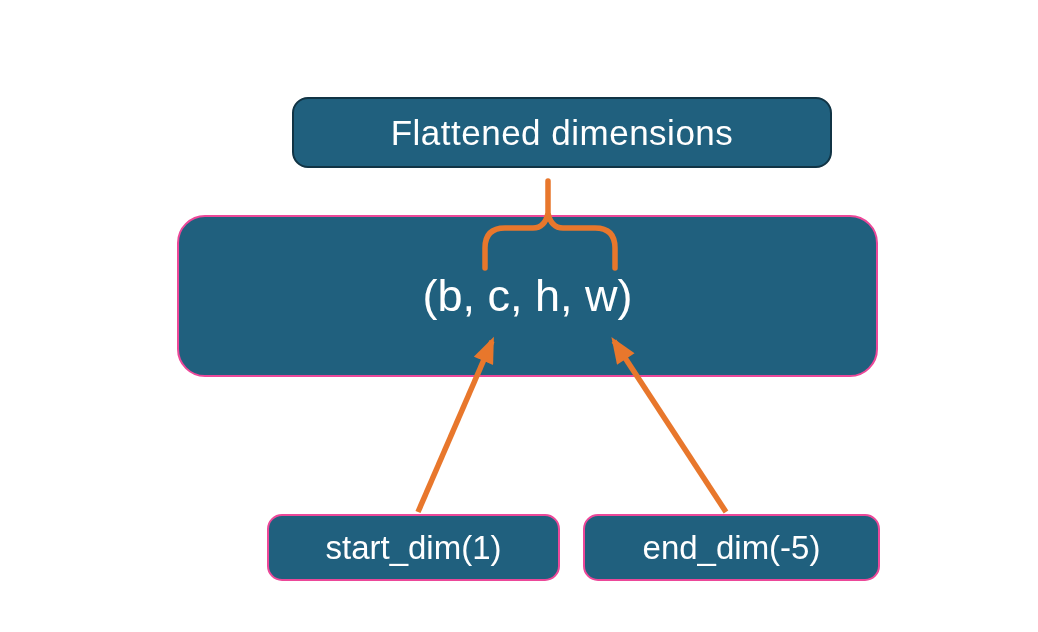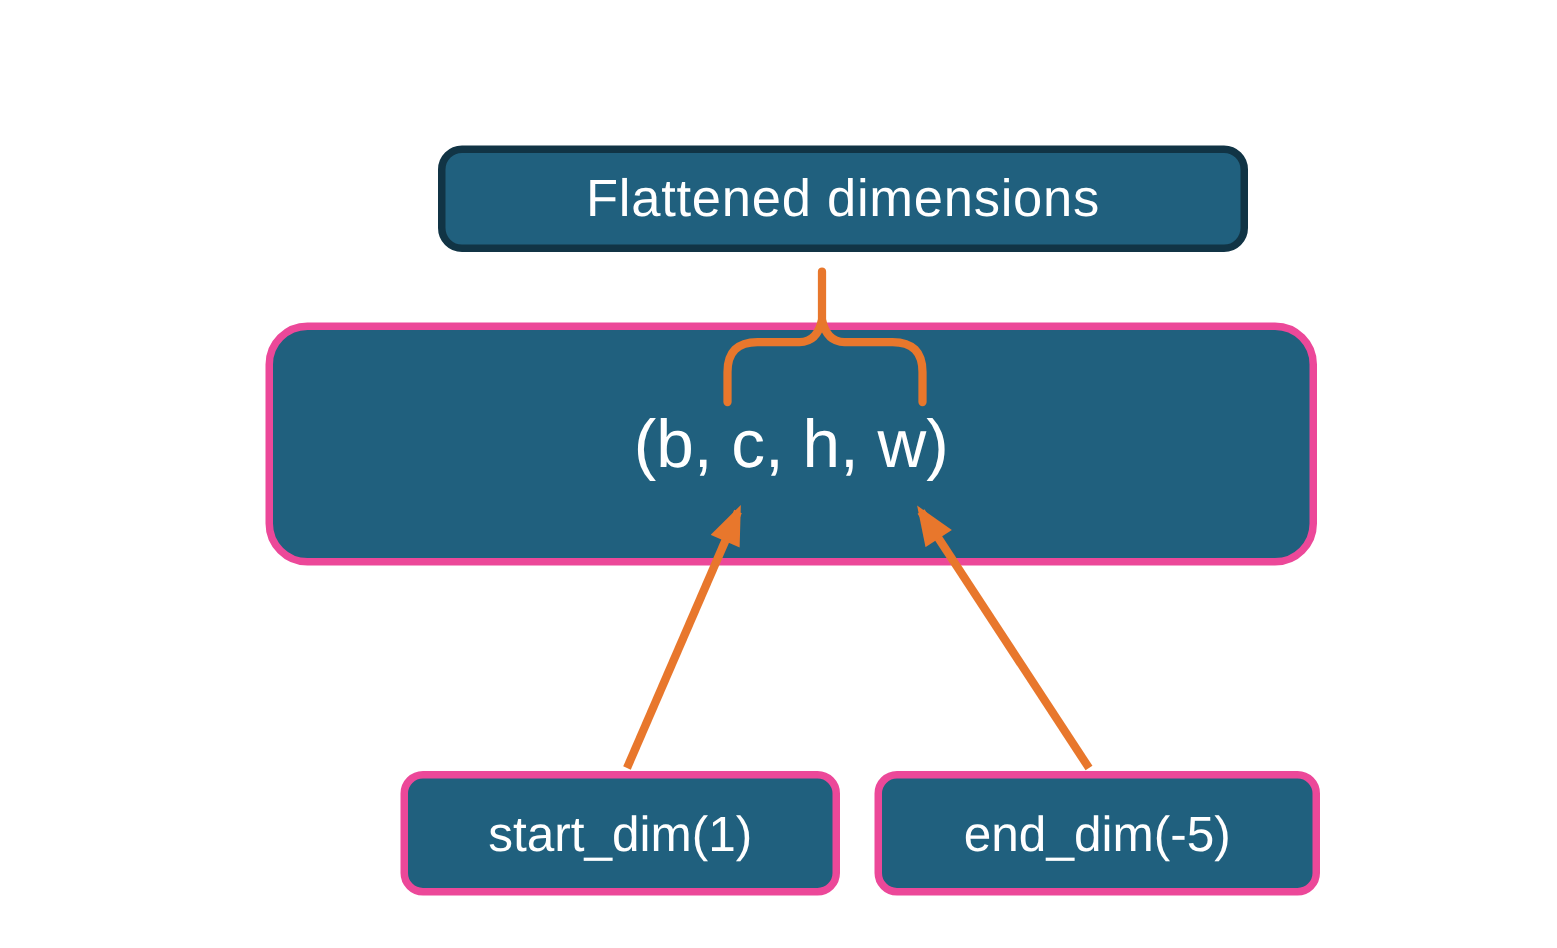--- a/index.html
+++ b/index.html
@@ -6,36 +6,36 @@
   .canvas{
     position:relative;
     width:1038px;height:632px;
     background:#ffffff;
     font-family:"Liberation Sans", sans-serif;
     overflow:hidden;
   }
   .box{
     position:absolute;
     background:#20607E;
-    border:5px solid #ec4899;
+    border:2px solid #ec4899;
     box-sizing:border-box;
     display:flex;align-items:center;justify-content:center;
     color:#ffffff;
   }
   .top-box{
     left:292px;top:97px;width:540px;height:71px;
     border-radius:16px;font-size:35px;letter-spacing:0.5px;
     border-color:#113445;
   }
   .mid-box{
     left:177px;top:215px;width:701px;height:162px;
     border-radius:28px;font-size:45px;
   }
   .param-box{
-    top:514px;height:83px;border-radius:15px;font-size:33px;
+    top:514px;height:67px;border-radius:15px;font-size:33px;
   }
   .start-box{left:267px;width:293px;}
   .end-box{left:583px;width:297px;}
   .overlay{
     position:absolute;left:0;top:0;width:1038px;height:632px;
     z-index:5;pointer-events:none;
   }
   .label{white-space:nowrap;}
 </style>
 </head>

